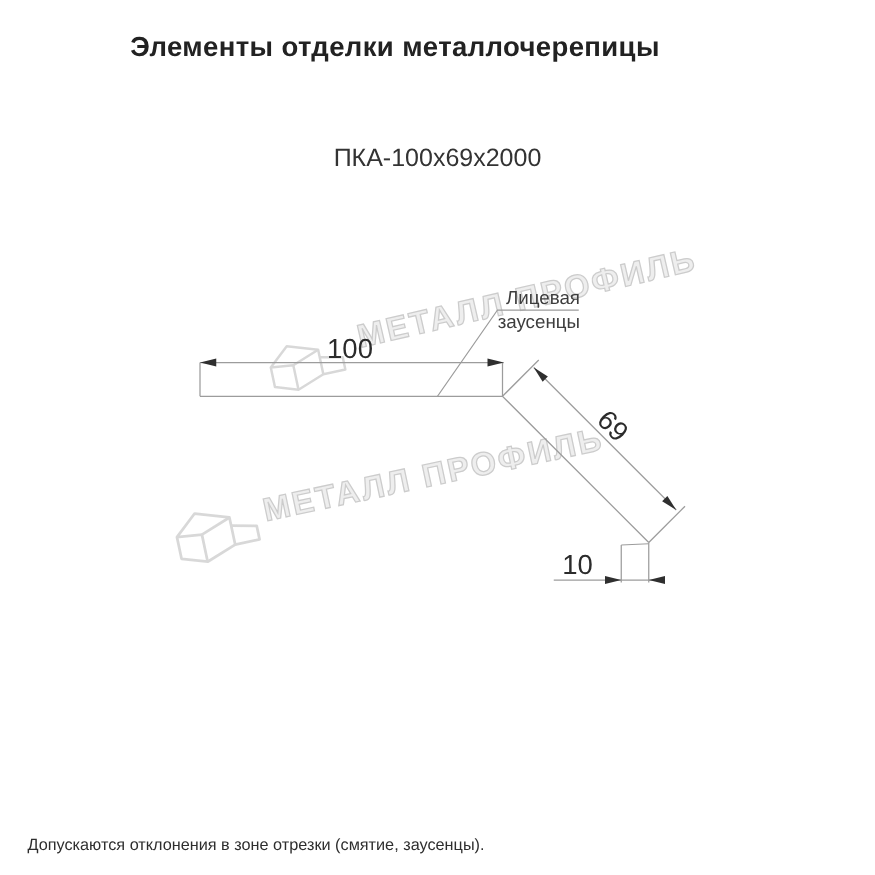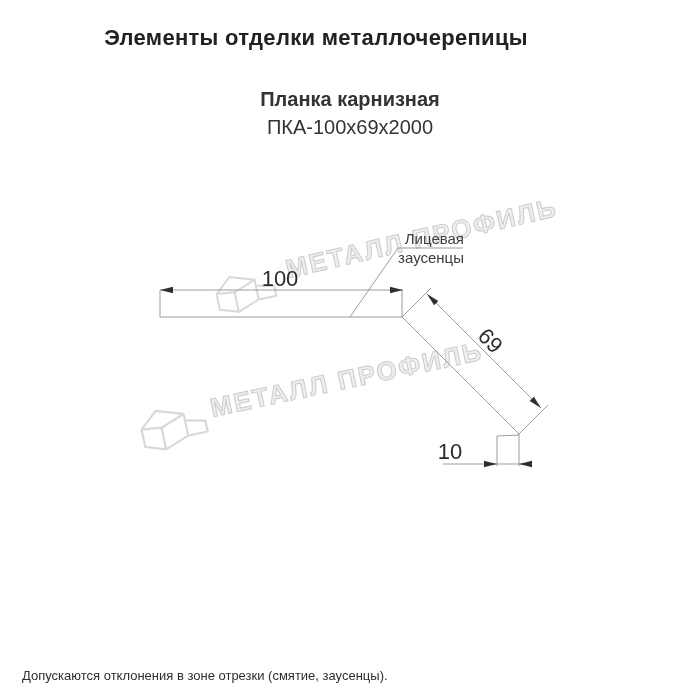--- a/index.html
+++ b/index.html
@@ -9,21 +9,21 @@
   }
   .abs{position:absolute;}
   
   .title{left:0;top:25px;width:632px;text-align:center;font-size:22px;font-weight:700;color:#222;letter-spacing:.3px;}
   .product{left:0;top:88px;width:700px;text-align:center;font-size:20px;font-weight:700;color:#333;}
   .sku{left:0;top:116px;width:700px;text-align:center;font-size:20px;font-weight:400;color:#333;}
   
   .dim-num{font-size:22px;color:#2b2b2b;text-align:center;line-height:1;}
   .dim-100{left:255px;top:268px;width:50px;text-align:center;}
   .dim-69{left:465px;top:325px;width:50px;height:32px;line-height:32px;transform:rotate(45deg);}
-  .dim-10{left:432px;top:441px;width:36px;}
+  .dim-10{left:444px;top:441px;width:36px;}
   
   .face-label{font-size:15px;color:#3d3d3d;text-align:right;line-height:17px;}
   .face-l1{left:396px;top:230px;width:68px;}
   .face-l2{left:396px;top:249px;width:68px;}
   
   .wm-text{
     font-size:26px;font-weight:700;letter-spacing:2px;white-space:nowrap;
     color:#eeeeee;-webkit-text-stroke:1px #cccccc;
   }
   .wm1-text{left:283px;top:226px;width:252px;transform:rotate(-13deg);transform-origin:center;}
@@ -56,21 +56,20 @@
 
   <svg class="abs wm-logo wm2-logo" width="82" height="58" viewBox="0 0 74 52">
     <path class="logo-path" d="M8,26 L24,12 L48,20 L48,40 L26,48 L8,42 Z"></path>
     <path class="logo-path" d="M26,48 L26,28 L8,26"></path>
     <path class="logo-path" d="M26,28 L48,20"></path>
     <path class="logo-path" d="M48,26 L66,30 L66,40 L48,40"></path>
   </svg>
   <div class="abs wm-text wm2-text">МЕТАЛЛ ПРОФИЛЬ</div>
 
   <div class="abs title">Элементы отделки металлочерепицы</div>
-  <div class="abs product">Планка карнизная</div>
   <div class="abs sku">ПКА-100х69х2000</div>
 
   <svg class="abs drawing" width="700" height="700" viewBox="0 0 700 700">
 
     <g>
       <path class="dline" d="M160,317 L402,317 L519,434"></path>
       <path class="dline" d="M497,436 L519,435"></path>
       <path class="dline" d="M497,436 L497,466"></path>
       <path class="dline" d="M519,434 L519,466"></path>
     </g>

